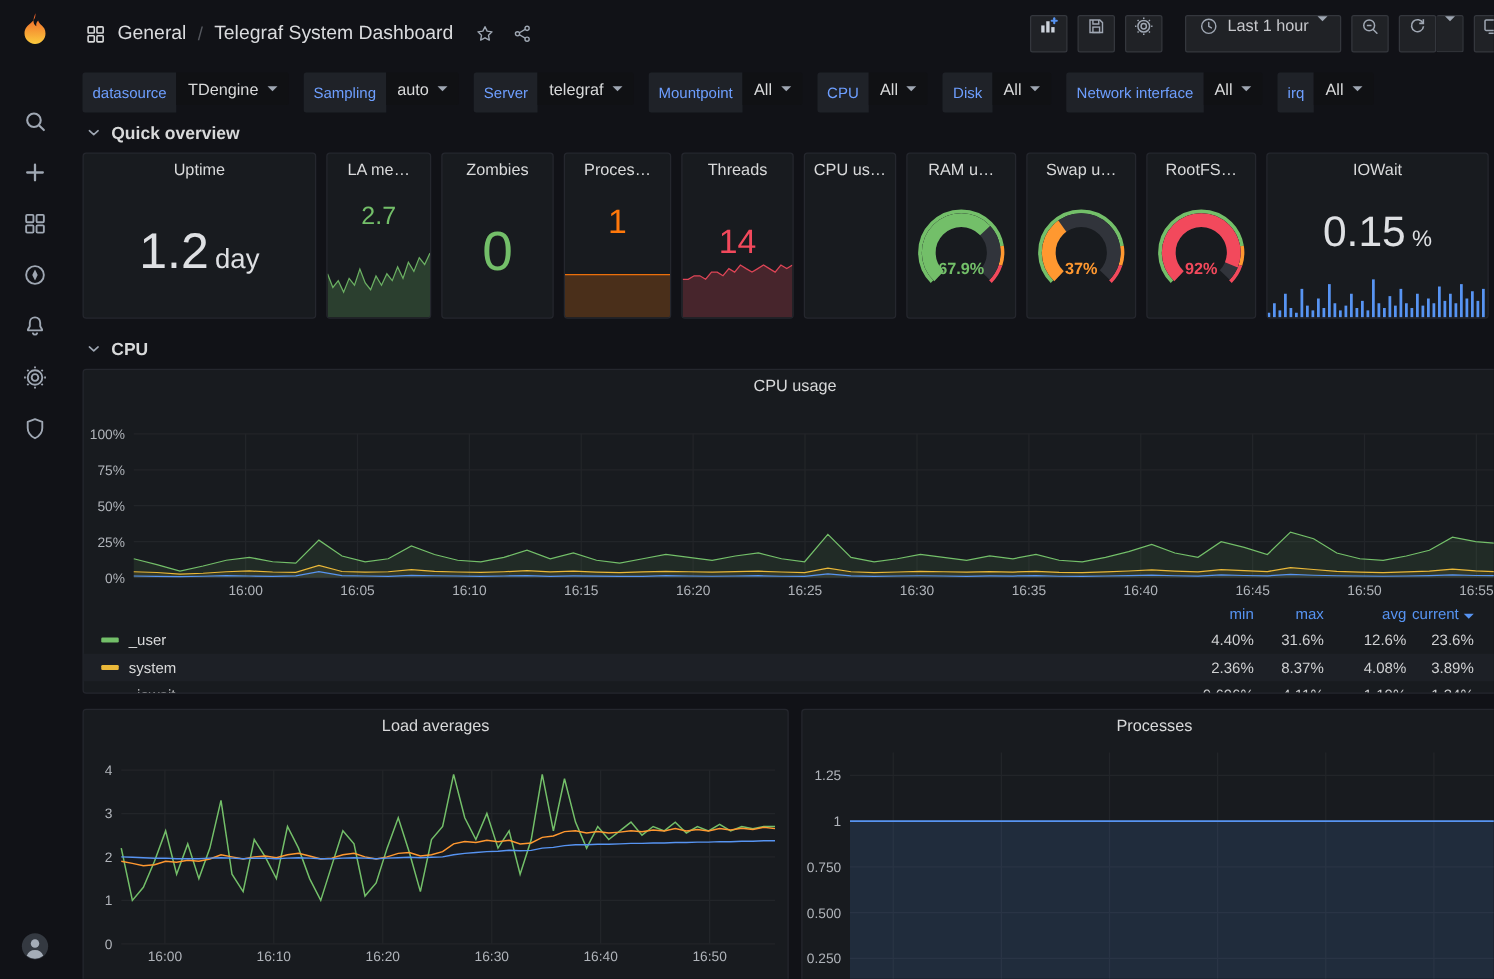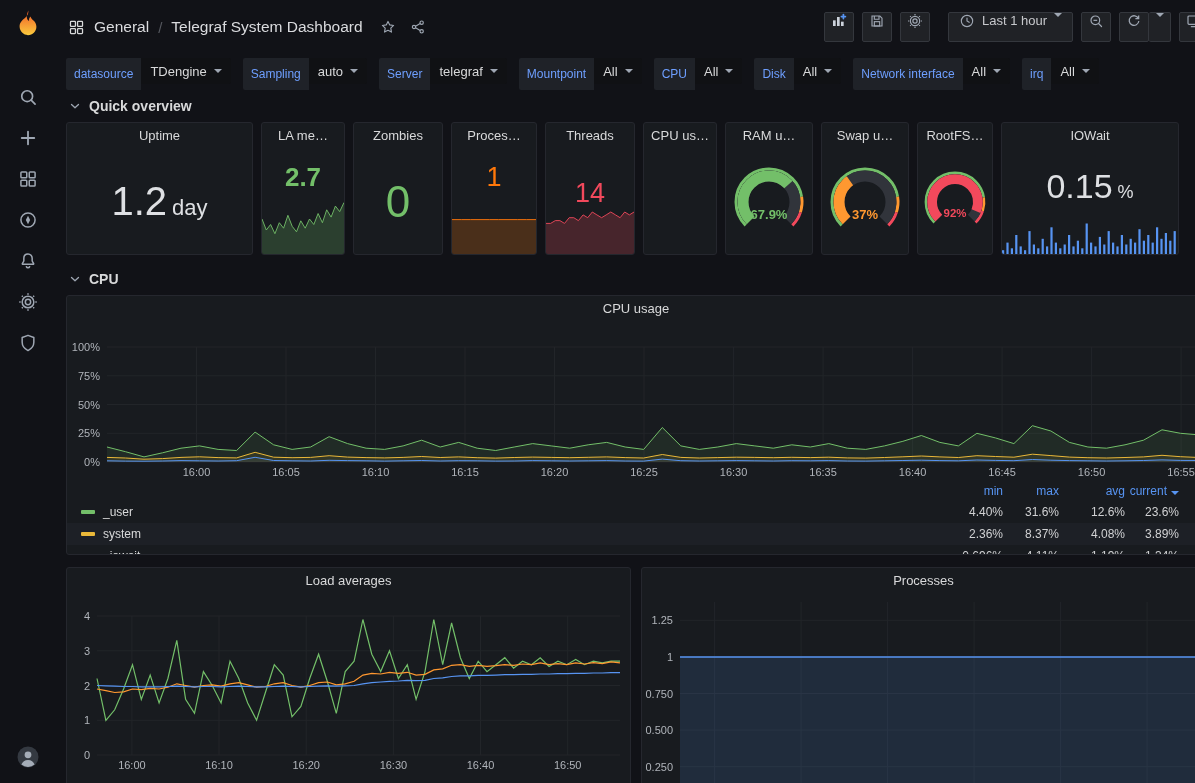--- a/index.html
+++ b/index.html
@@ -346,21 +346,21 @@
             <div class="stat-value">
               <span style="color: rgb(222, 224, 227); font-size: 40px;">1.2</span>
               <span style="color: rgb(222, 224, 227); font-size: 22px;">day</span>
             </div>
           </div>
         </div>
         <div class="panel stat-panel" style="width: 84px;">
           <div class="panel-title">LA me…</div>
           <div class="stat-body topval">
             <div class="stat-value">
-              <span style="color: rgb(115, 191, 105); font-size: 26px; font-weight: bold;">2.7</span>
+              <span style="color: rgb(115, 191, 105); font-size: 20px;">2.7</span>
             </div>
           </div>
           <svg width="82" height="56" class="spark">
             <path d="M0,56L0.0,21.0L4.3,32.0L8.6,26.5L12.9,35.7L17.3,24.7L21.6,30.2L25.9,17.3L30.2,28.3L34.5,33.8L38.8,22.8L43.2,30.2L47.5,21.0L51.8,26.5L56.1,15.5L60.4,24.7L64.7,11.8L69.1,19.1L73.4,8.1L77.7,13.6L82.0,4.5L82,56Z" fill="#73bf69" fill-opacity="0.22"></path>
             <polyline points="0.0,21.0 4.3,32.0 8.6,26.5 12.9,35.7 17.3,24.7 21.6,30.2 25.9,17.3 30.2,28.3 34.5,33.8 38.8,22.8 43.2,30.2 47.5,21.0 51.8,26.5 56.1,15.5 60.4,24.7 64.7,11.8 69.1,19.1 73.4,8.1 77.7,13.6 82.0,4.5" fill="none" stroke="#73bf69" stroke-width="1" stroke-opacity="0.9"></polyline>
           </svg>
         </div>
         <div class="panel stat-panel" style="width: 90px;">
           <div class="panel-title">Zombies</div>
           <div class="stat-body">
@@ -415,21 +415,21 @@
             <svg viewBox="0 0 84 80" width="84" height="80">
               <circle cx="42" cy="40" r="33" fill="none" stroke="#73bf69" stroke-width="3" pathLength="100" stroke-dasharray="60 40" stroke-dashoffset="0" transform="rotate(135 42 40)"></circle>
               <circle cx="42" cy="40" r="33" fill="none" stroke="#ff9830" stroke-width="3" pathLength="100" stroke-dasharray="7.5 92.5" stroke-dashoffset="-60" transform="rotate(135 42 40)"></circle>
               <circle cx="42" cy="40" r="33" fill="none" stroke="#f2495c" stroke-width="3" pathLength="100" stroke-dasharray="7.5 92.5" stroke-dashoffset="-67.5" transform="rotate(135 42 40)"></circle>
               <circle cx="42" cy="40" r="26" fill="none" stroke="#31343b" stroke-width="11" pathLength="100" stroke-dasharray="75 25" stroke-dashoffset="0" transform="rotate(135 42 40)"></circle>
               <circle cx="42" cy="40" r="26" fill="none" stroke="#ff9830" stroke-width="11" pathLength="100" stroke-dasharray="27.75 72.25" stroke-dashoffset="0" transform="rotate(135 42 40)"></circle>
               <text x="42" y="57" text-anchor="middle" font-size="13" font-weight="bold" fill="#ff9830">37%</text>
             </svg>
           </div>
         </div>
-        <div class="panel stat-panel" style="width: 76px;">
+        <div class="panel stat-panel" style="width: 88px;">
           <div class="panel-title">RootFS…</div>
           <div class="stat-body">
             <svg viewBox="0 0 84 80" width="84" height="80">
               <circle cx="42" cy="40" r="33" fill="none" stroke="#73bf69" stroke-width="3" pathLength="100" stroke-dasharray="60 40" stroke-dashoffset="0" transform="rotate(135 42 40)"></circle>
               <circle cx="42" cy="40" r="33" fill="none" stroke="#ff9830" stroke-width="3" pathLength="100" stroke-dasharray="7.5 92.5" stroke-dashoffset="-60" transform="rotate(135 42 40)"></circle>
               <circle cx="42" cy="40" r="33" fill="none" stroke="#f2495c" stroke-width="3" pathLength="100" stroke-dasharray="7.5 92.5" stroke-dashoffset="-67.5" transform="rotate(135 42 40)"></circle>
               <circle cx="42" cy="40" r="26" fill="none" stroke="#31343b" stroke-width="11" pathLength="100" stroke-dasharray="75 25" stroke-dashoffset="0" transform="rotate(135 42 40)"></circle>
               <circle cx="42" cy="40" r="26" fill="none" stroke="#f2495c" stroke-width="11" pathLength="100" stroke-dasharray="69 31" stroke-dashoffset="0" transform="rotate(135 42 40)"></circle>
               <text x="42" y="57" text-anchor="middle" font-size="13" font-weight="bold" fill="#f2495c">92%</text>
             </svg>

